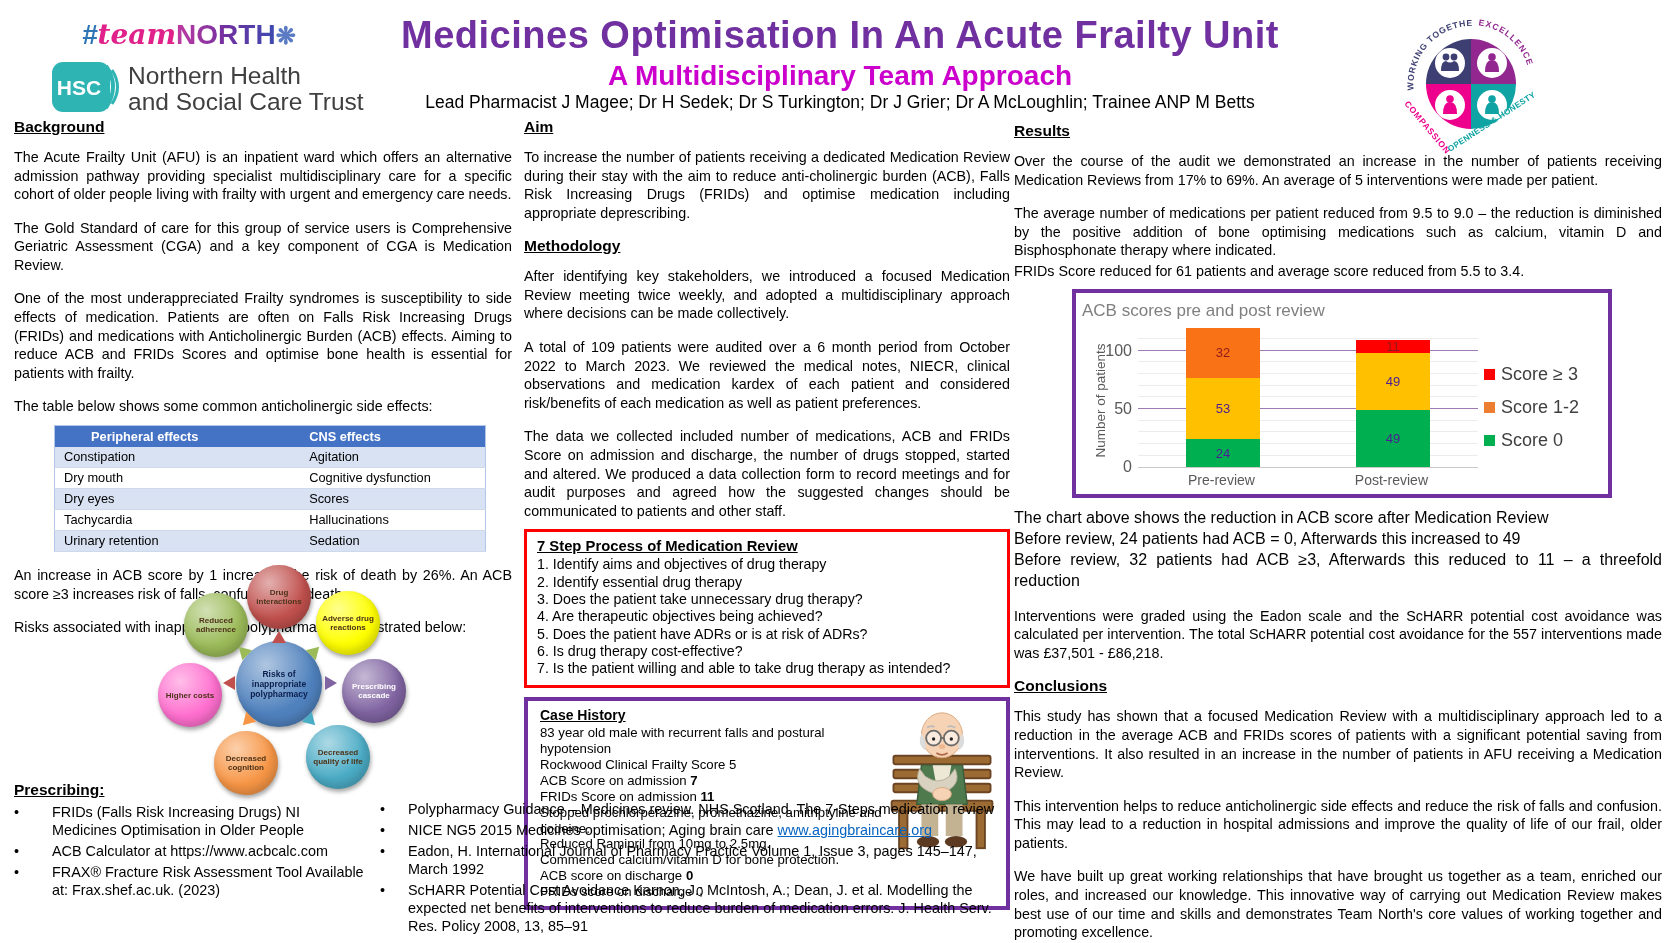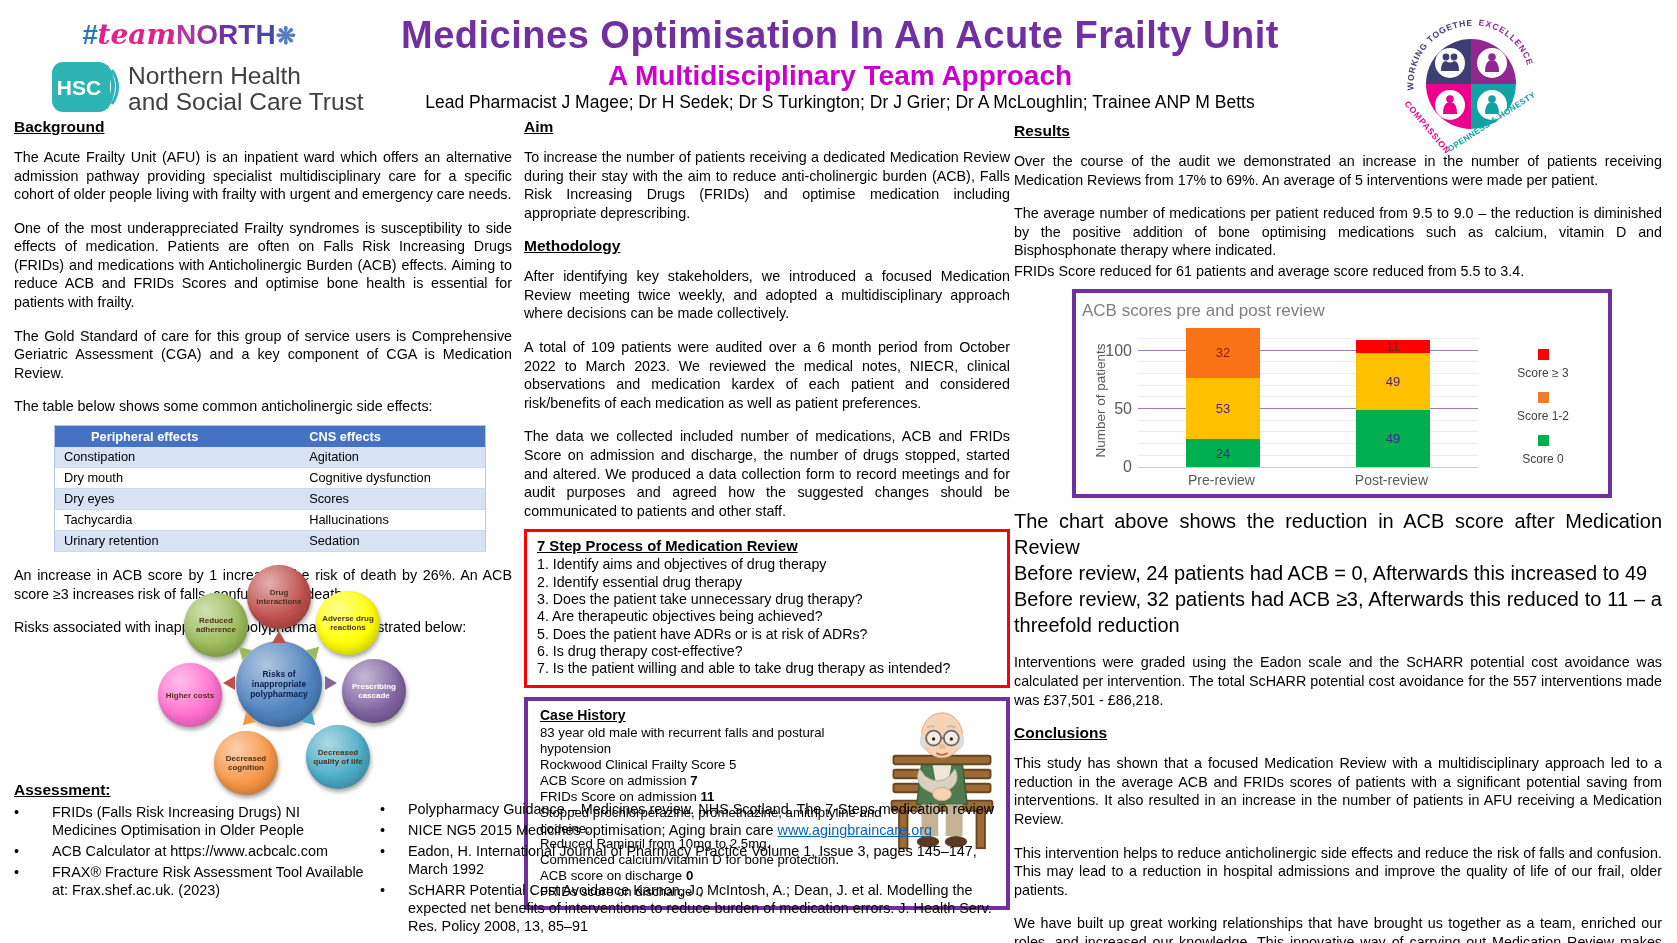--- a/index.html
+++ b/index.html
@@ -78,24 +78,24 @@
   #plot{position:relative;height:140px;border-bottom:1px solid #c9c9c9;}
   .grid{position:absolute;left:0;right:0;height:1px;background:#ececec;}
   .grid.major{background:#9E7BB5;}
   #bars{position:absolute;inset:0;display:flex;justify-content:space-around;align-items:flex-end;}
   .bar{display:flex;flex-direction:column-reverse;width:74px;position:relative;z-index:1;}
   .seg{position:relative;display:flex;align-items:center;justify-content:center;}
   .seglab{font-size:13px;color:#4c1d95;}
   .seglab.red{color:#8f1a1a;}
   #xlabels{display:flex;justify-content:space-around;color:#595959;font-size:14px;margin-top:4px;}
   #legend{width:118px;display:flex;flex-direction:column;justify-content:center;gap:12px;padding-left:6px;}
-  .lgrow{display:flex;align-items:center;gap:6px;font-size:12px;color:#404040;flex-direction:column;}
+  .lgrow{display:flex;align-items:center;gap:6px;font-size:18px;color:#404040;}
   .lgsq{width:11px;height:11px;flex:none;}
 
-  .caption-line{font-size:20px;line-height:1.3;text-align:justify;}
+  .caption-line{font-size:16px;line-height:1.3;text-align:justify;}
   .mb15{margin-bottom:15px;}
 </style>
 </head>
 <body>
 
 <div class="abs tn-logo">
   <span class="tn-hash">#</span><span class="tn-team">team</span><span class="tn-north">NORTH</span><span class="tn-star">❋</span>
 </div>
 
 <div class="abs" style="left:50px;top:58px;">
@@ -153,22 +153,22 @@
       <textPath href="#arcTR" startOffset="4%"><tspan>EXCELLENCE</tspan></textPath>
     </text>
     <text transform="translate(16,100) rotate(50)" font-size="8.6" font-weight="bold" letter-spacing="0.8" fill="#EC008C">COMPASSION</text>
     <text transform="translate(62,148) rotate(-33)" font-size="8.2" font-weight="bold" letter-spacing="0.4" fill="#0FA3A3">OPENNESS &amp; HONESTY</text>
   </svg>
 </div>
 
 <div class="col" id="col1">
   <h3 class="sec">Background</h3>
   <p class="bp">The Acute Frailty Unit (AFU) is an inpatient ward which offers an alternative admission pathway providing specialist multidisciplinary care for a specific cohort of older people living with frailty with urgent and emergency care needs.</p>
+  <p class="bp">The Gold Standard of care for this group of service users is Comprehensive Geriatric Assessment (CGA) and a key component of CGA is Medication Review.</p>
   <p class="bp">One of the most underappreciated Frailty syndromes is susceptibility to side effects of medication. Patients are often on Falls Risk Increasing Drugs (FRIDs) and medications with Anticholinergic Burden (ACB) effects.  Aiming to reduce ACB and FRIDs Scores and optimise bone health is essential for patients with frailty.</p>
-  <p class="bp">The Gold Standard of care for this group of service users is Comprehensive Geriatric Assessment (CGA) and a key component of CGA is Medication Review.</p>
   <p class="bp tight">The table below shows some common anticholinergic side effects:</p>
 
   <table class="acb">
     <thead>
       <tr>
         <th class="c1">Peripheral effects</th>
         <th>CNS effects</th>
       </tr>
     </thead>
     <tbody>
@@ -235,21 +235,21 @@
   <div class="parrow" style="left:122px;top:66px;border-bottom:12px solid #C0504D;"></div>
   <div class="parrow" style="left:86px;top:80px;border-bottom:12px solid #9BBB59;transform:rotate(-45deg);"></div>
   <div class="parrow" style="left:158px;top:80px;border-bottom:12px solid #9BBB59;transform:rotate(45deg);"></div>
   <div class="parrow" style="left:72px;top:112px;border-bottom:12px solid #C0504D;transform:rotate(-90deg);"></div>
   <div class="parrow" style="left:174px;top:112px;border-bottom:12px solid #8064A2;transform:rotate(90deg);"></div>
   <div class="parrow" style="left:90px;top:150px;border-bottom:12px solid #F79646;transform:rotate(-135deg);"></div>
   <div class="parrow" style="left:154px;top:150px;border-bottom:12px solid #4BACC6;transform:rotate(135deg);"></div>
 </div>
 
 <div class="abs" id="refs-left">
-  <h3 class="sec">Assessment:</h3>
+  <h3 class="sec">Prescribing:</h3>
   <div class="refrow">
       <span class="b">•</span>
       <span>FRIDs (Falls Risk Increasing Drugs) NI Medicines Optimisation in Older People</span>
     </div>
   <div class="refrow">
       <span class="b">•</span>
       <span>ACB Calculator at https://www.acbcalc.com</span>
     </div>
   <div class="refrow">
       <span class="b">•</span>

